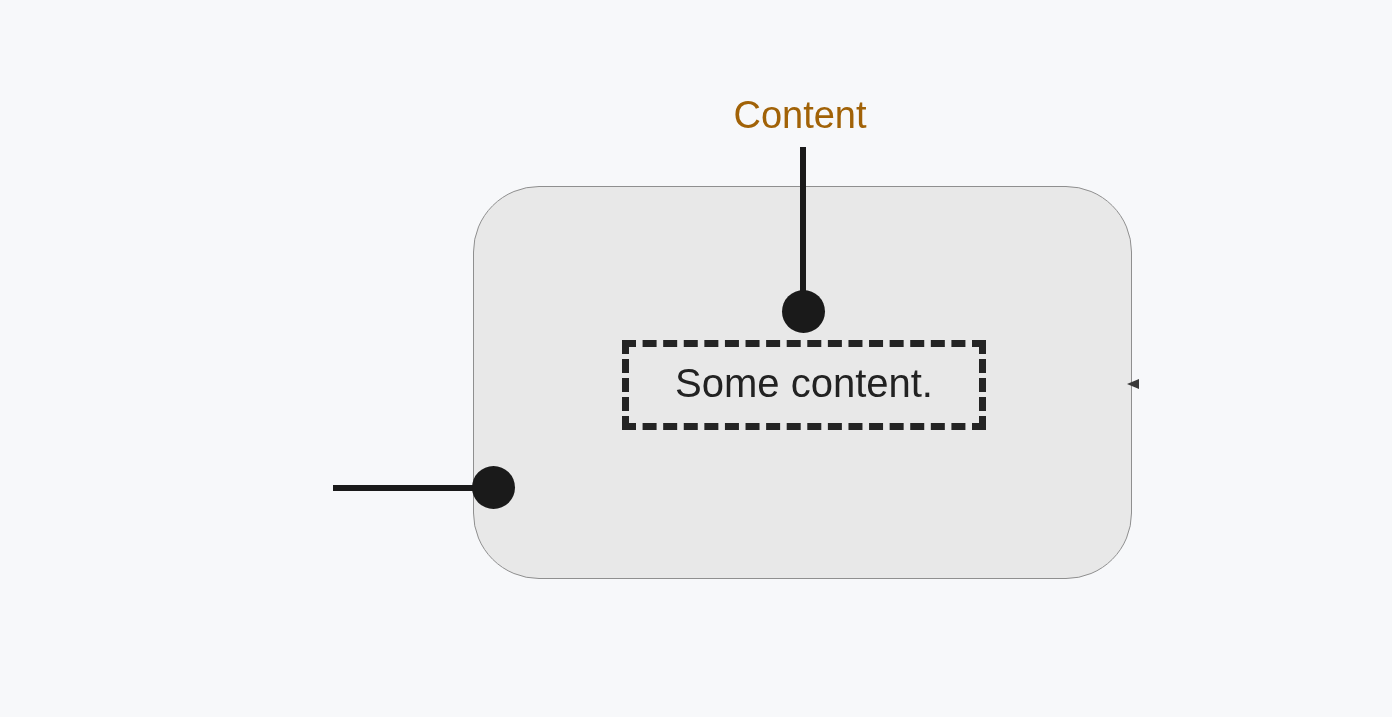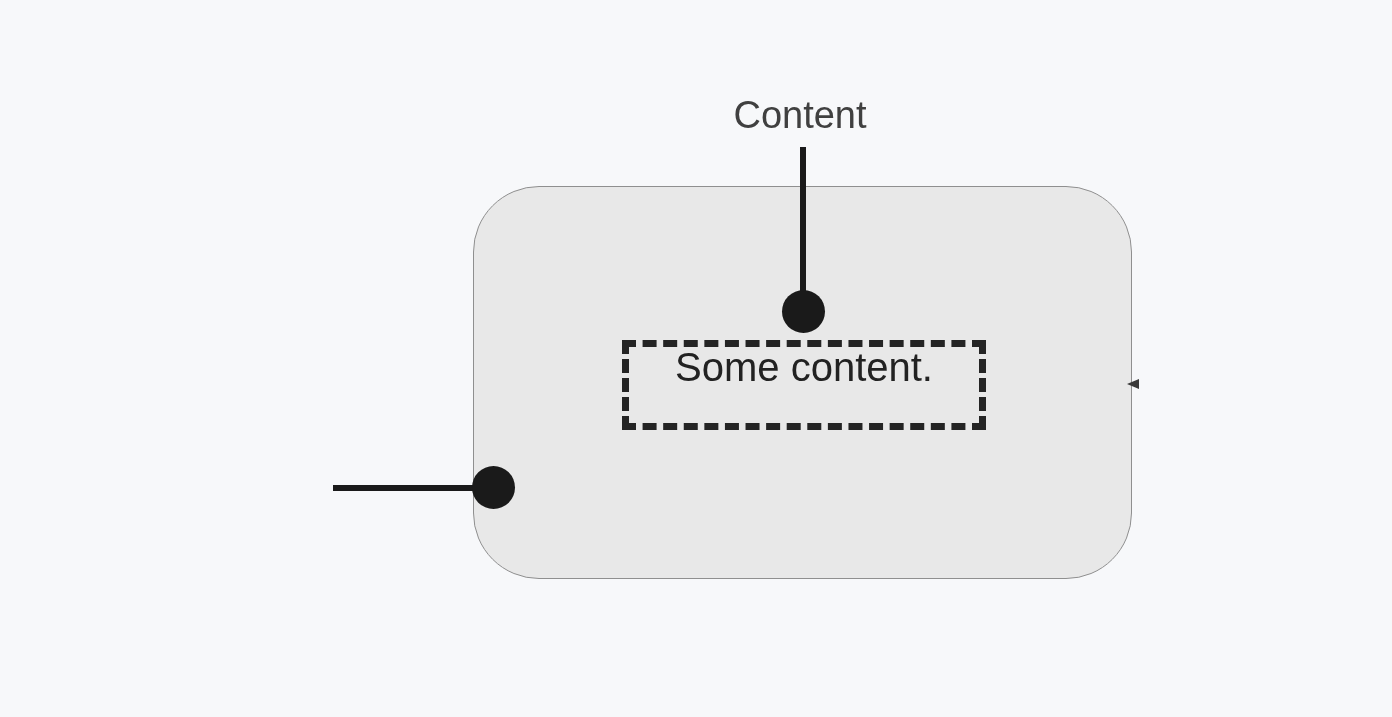--- a/index.html
+++ b/index.html
@@ -29,35 +29,35 @@
   
   .content-box {
     position: absolute;
     left: 622px;
     top: 340px;
     width: 364px;
     height: 90px;
     border: 7px dashed #242424;
     box-sizing: border-box;
     display: flex;
-    align-items: flex-start;
+    align-items: center;
     justify-content: center;
   }
   .content-text {
     font-size: 40px;
     color: #222222;
     white-space: nowrap;
     line-height: 1;
     padding-bottom: 4px;
   }
   
   .label {
     position: absolute;
     font-size: 38px;
-    color: #404040;
+    color: #a16207;
     line-height: 1;
     white-space: nowrap;
     text-align: center;
   }
   .label-content {
     left: 800px;
     top: 96px;
     transform: translateX(-50%);
   }
   .label-container {

